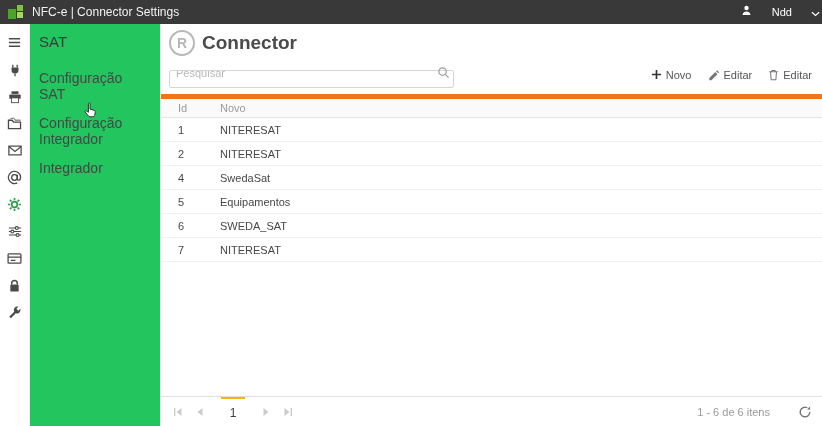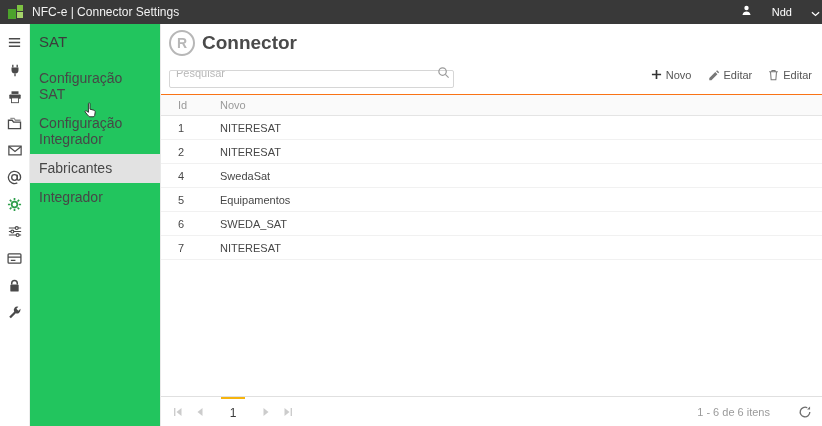--- a/index.html
+++ b/index.html
@@ -48,21 +48,21 @@
     font-family:"Liberation Sans","DejaVu Sans",sans-serif;}
   .search-box input::placeholder{color:#b8b8b8;}
   .search-icon{position:absolute;right:4px;top:2px;color:#9a9a9a;}
   .toolbar{margin-left:auto;display:flex;align-items:center;gap:16px;}
   .tool-btn{display:flex;align-items:flex-start;gap:4px;font-size:11px;color:#555;cursor:pointer;}
   .tool-btn svg{flex:0 0 auto;}
 
   
   .grid{flex:1;min-height:0;overflow:hidden;}
   table{width:100%;border-collapse:collapse;}
-  thead th{background:#fafafa;border-top:1px solid #f97316;border-bottom:1px solid #e4e4e4;
+  thead th{background:#fafafa;border-top:5px solid #f97316;border-bottom:1px solid #e4e4e4;
     color:#9a9a9a;font-weight:400;font-size:11px;text-align:left;height:21px;}
   th.col-id,td.col-id{width:50px;padding-left:17px;}
   th.col-nome,td.col-nome{padding-left:9px;}
   tbody td{font-size:11px;color:#474747;height:24px;border-bottom:1px solid #f1f1f1;}
   tbody tr{cursor:pointer;}
 
   
   .pager{flex:0 0 30px;border-top:1px solid #e0e0e0;display:flex;align-items:stretch;
     padding:0 10px 0 6px;background:#fff;}
   .pg-btn{width:22px;display:flex;align-items:center;justify-content:center;
@@ -181,23 +181,20 @@
       <div>
 
           <div class="side-item">
             <span>Configuração SAT</span>
           </div>
 
           <div class="side-item">
             <span>Configuração Integrador</span>
           </div>
 
-          <div class="side-item active">
-            <span>Fabricantes</span>
-          </div>
 
 
           <div class="side-item">
             <span>Integrador</span>
           </div>
         </div>
       <span class="cursor-overlay">
         <svg width="13" height="16" viewBox="0 0 13 16">
           <path d="M4.4 1.6c0-.9 1.6-.9 1.6 0v5.6l3.9 1c.9.3 1.4.9 1.3 1.9l-.5 3.3c-.1.9-.7 1.4-1.6 1.4H6c-.7 0-1.2-.3-1.7-.9L1.2 10c-.6-.7.4-1.7 1.2-1.1l2 1.4z" fill="#fff" stroke="#333" stroke-width="1"></path>
         </svg>

